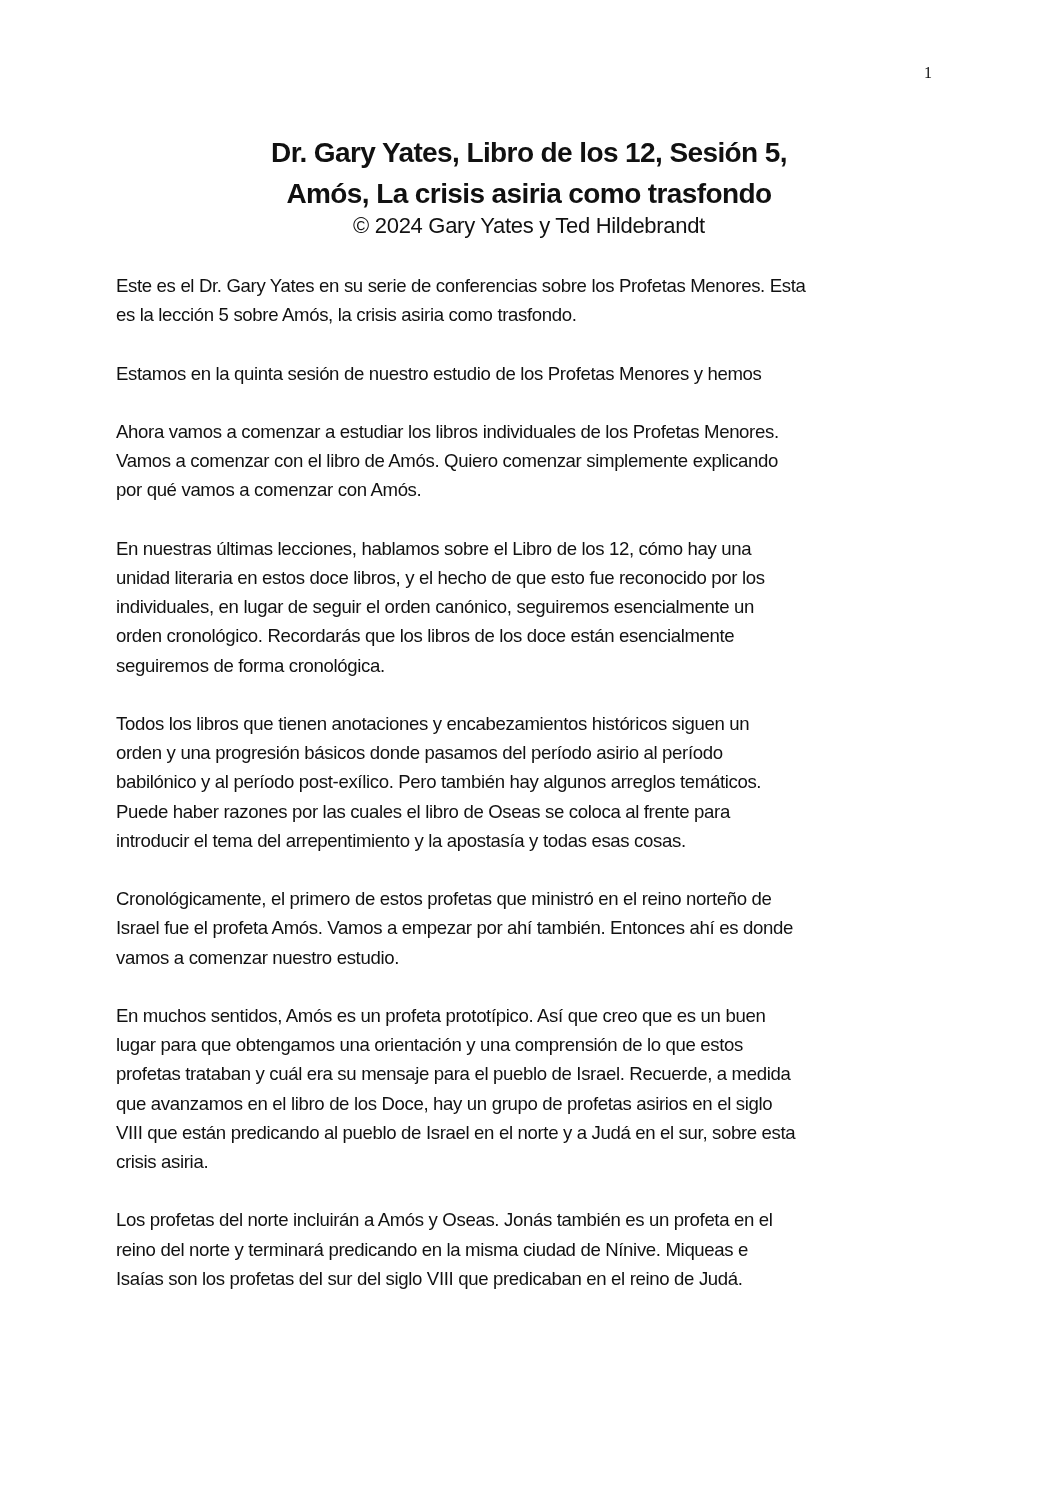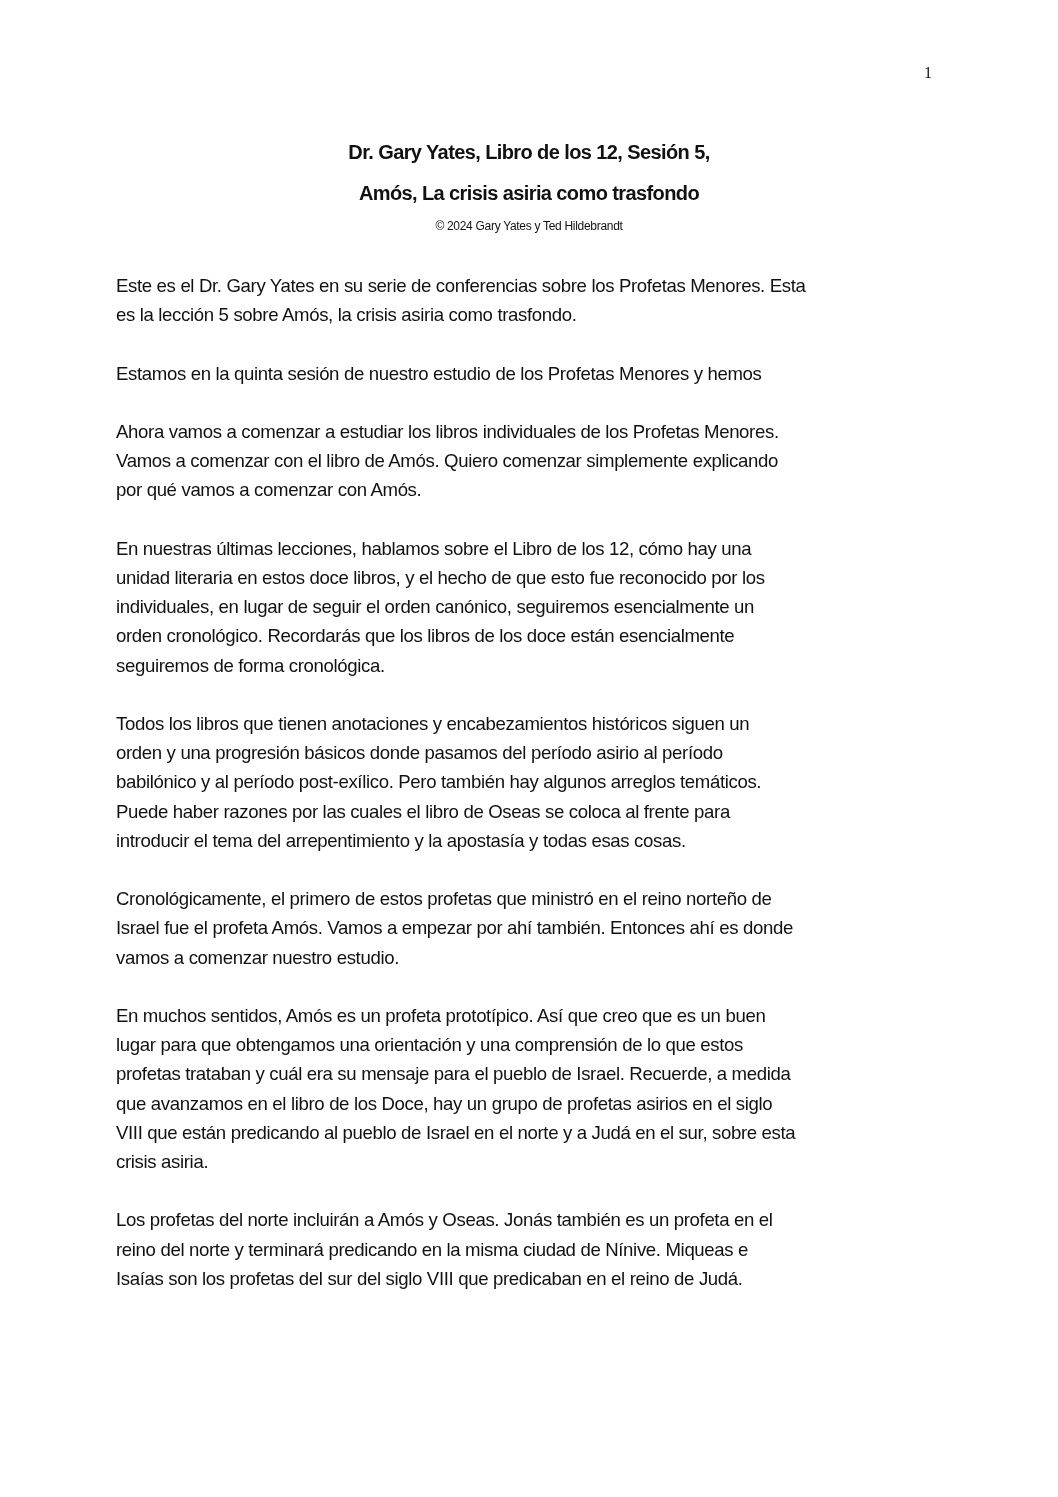--- a/index.html
+++ b/index.html
@@ -24,28 +24,28 @@
     .title-block {
       position: absolute;
       top: 132px;
       left: 0;
       width: 1058px;
       text-align: center;
     }
     .title-line {
       font-family: "Liberation Sans", sans-serif;
       font-weight: bold;
-      font-size: 20px;
+      font-size: 28px;
       line-height: 41px;
       letter-spacing: -0.6px;
       white-space: nowrap;
     }
     .copyright {
       font-family: "Liberation Sans", sans-serif;
-      font-size: 12px;
+      font-size: 22px;
       line-height: 24px;
       letter-spacing: -0.3px;
       text-align: center;
     }
     .body-text {
       position: absolute;
       top: 271px;
       left: 116px;
       width: 810px;
     }

